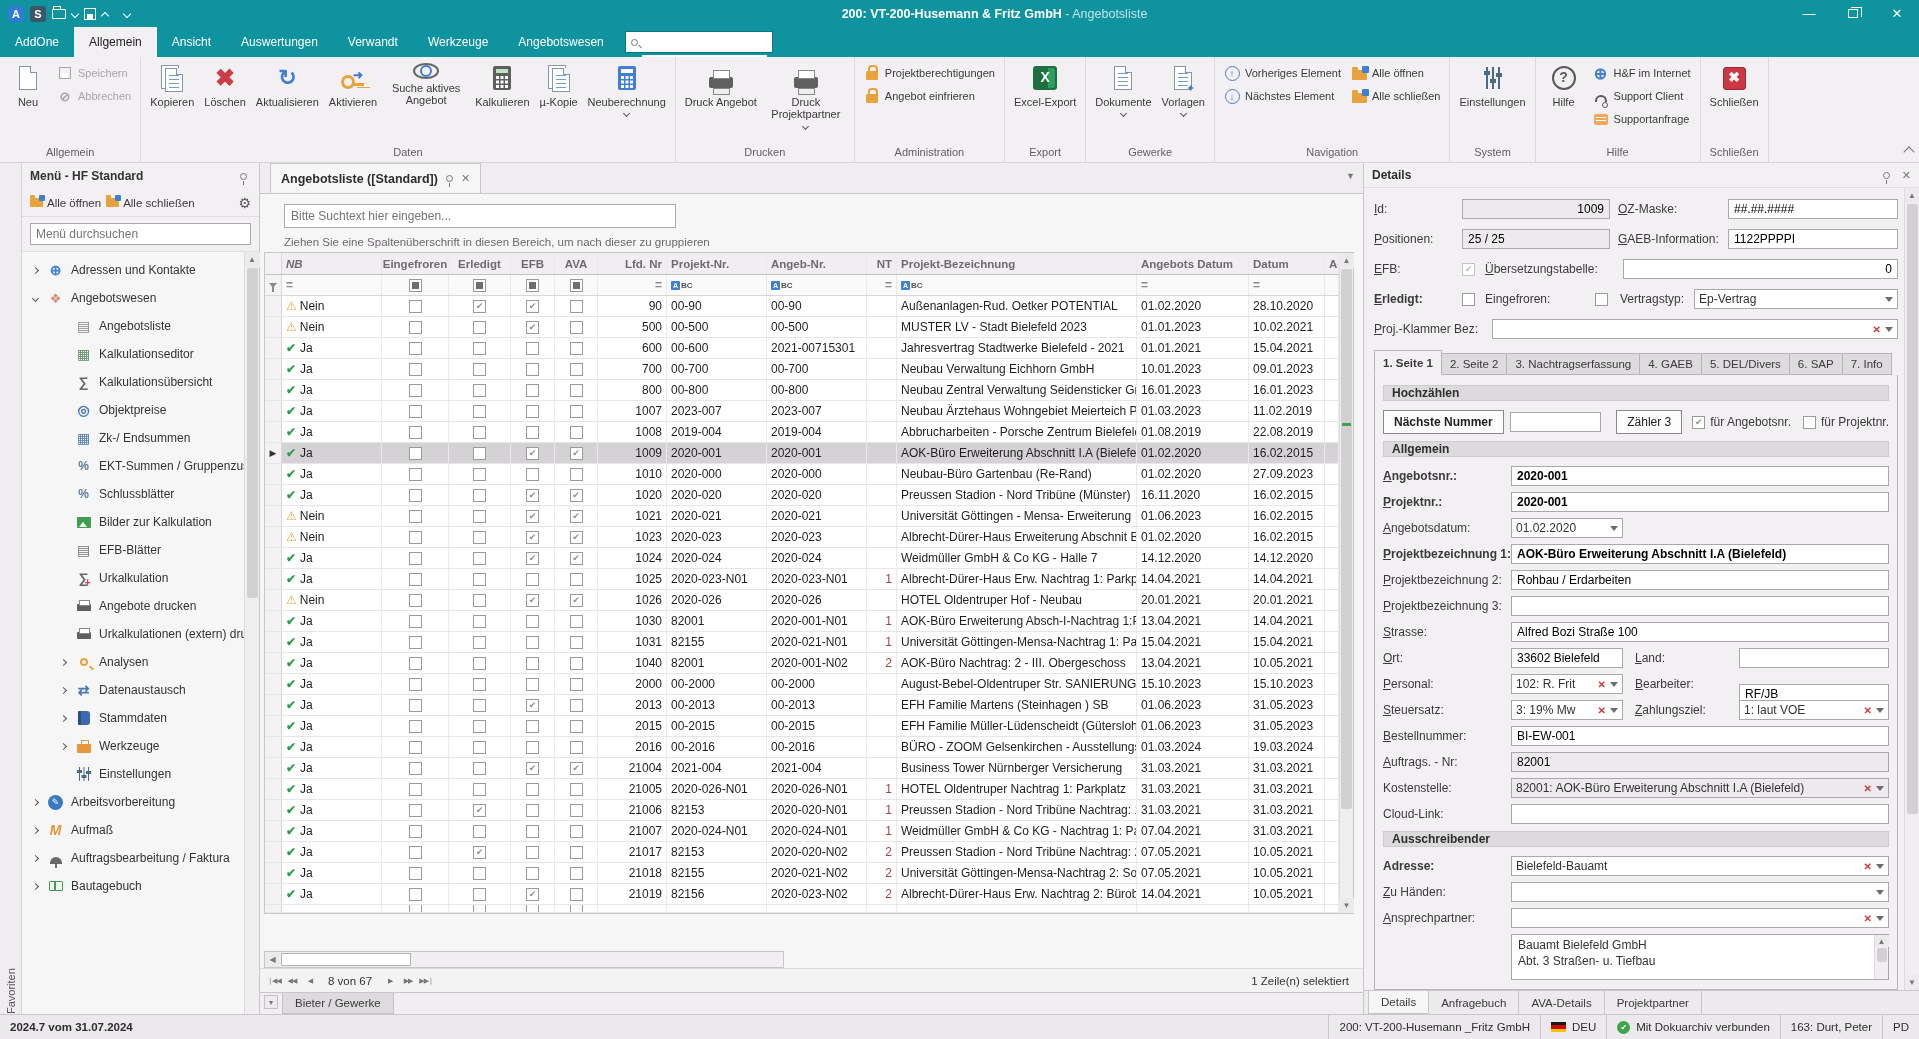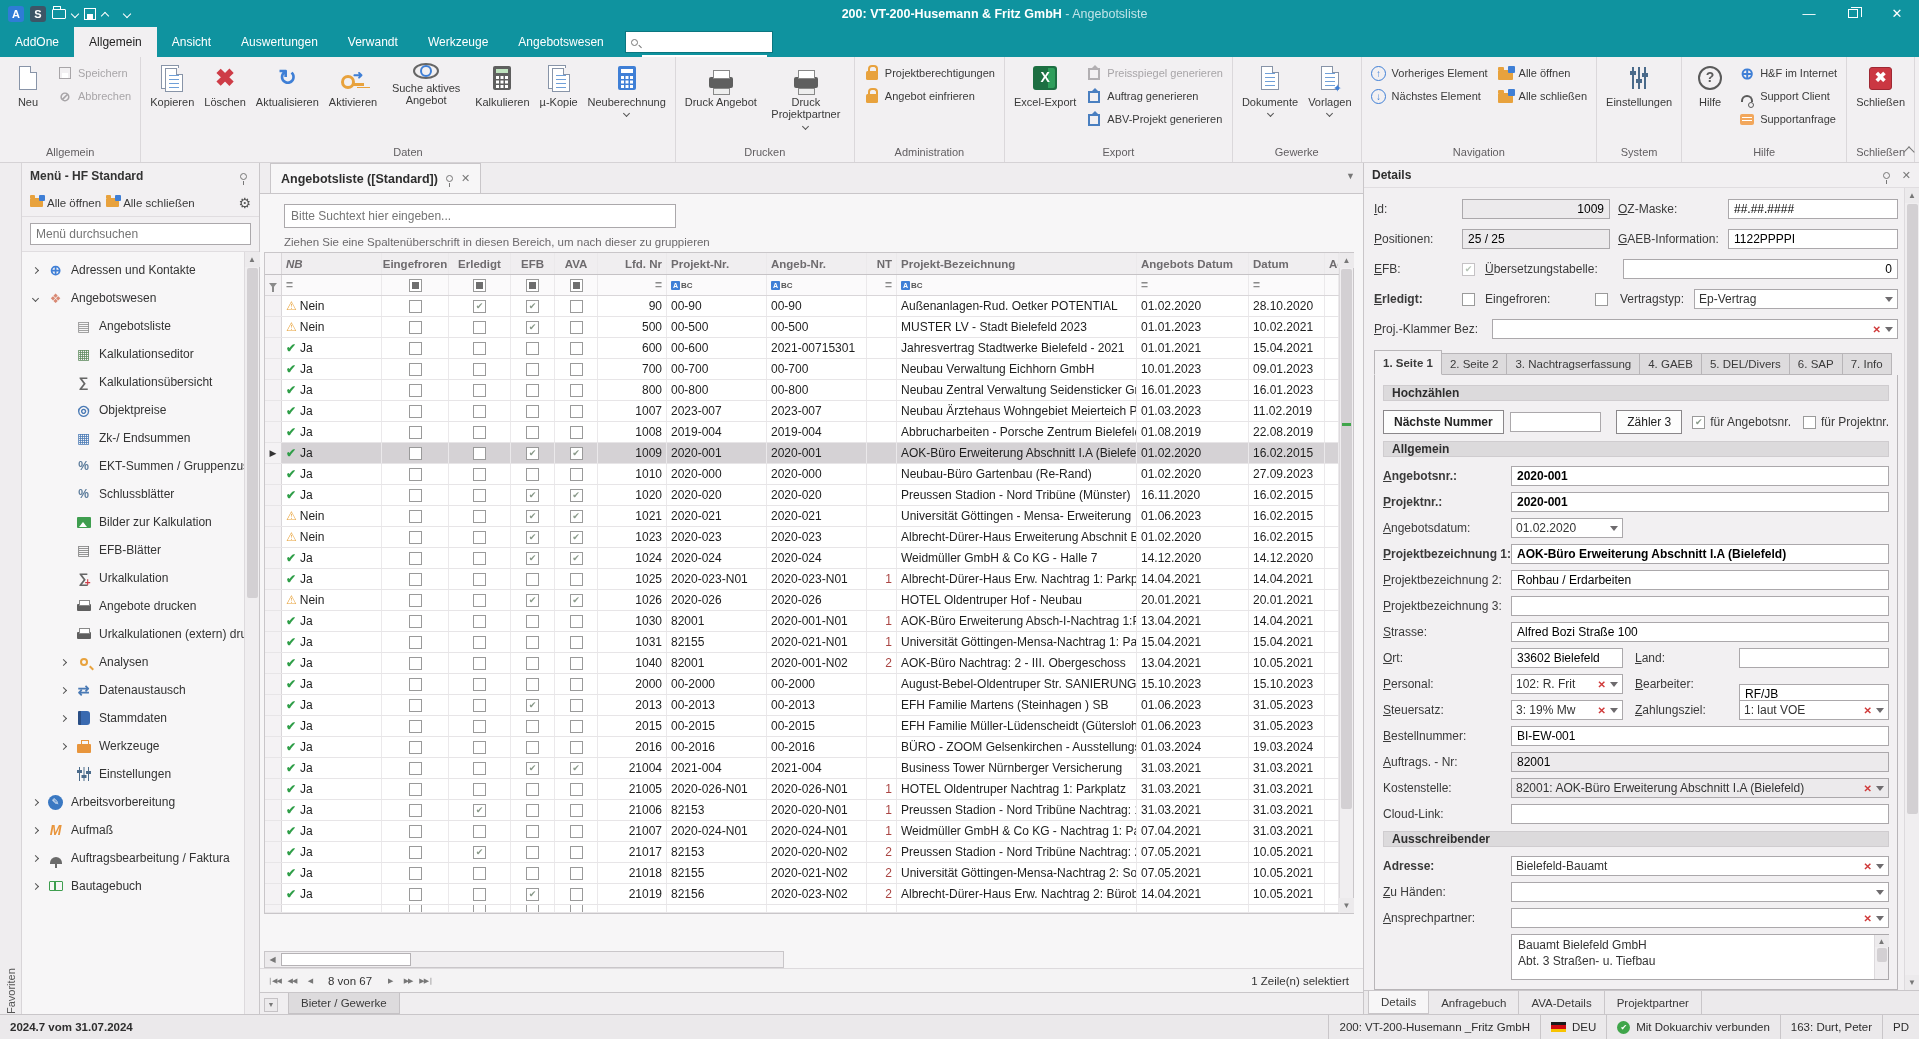--- a/index.html
+++ b/index.html
@@ -205,21 +205,21 @@
   .greenmark{position:absolute;left:2px;top:170px;width:9px;height:3px;background:#3FA54A;}
   .grid-filler{flex:1;}
   .below-grid{flex:1;}
   .grid-hscroll{height:17px;margin-left:4px;width:520px;background:#F0EEF0;border:1px solid #C9C6C9;display:flex;align-items:center;}
   .hthumb{width:130px;height:13px;background:#fff;border:1px solid #B5B2B5;margin-left:1px;}
   .pager{height:24px;display:flex;align-items:center;gap:2px;padding-left:6px;border-top:1px solid #DDDADD;background:#F4F3F4;}
   .pbtn{min-width:16px;height:16px;display:flex;align-items:center;justify-content:center;font-size:7px;color:#777;letter-spacing:-1px;border:1px solid transparent;}
   .pager .plabel{font-size:11.5px;color:#333;padding:0 8px;}
   .pager .sp{flex:1;}
   .selinfo{font-size:11.5px;color:#333;padding-right:14px;}
-  .bottom-tabbar{height:22px;background:#F0EEF0;border-top:1px solid #C9C6C9;display:flex;align-items:center;padding-left:4px;gap:10px;}
+  .bottom-tabbar{height:22px;background:#F0EEF0;border-top:1px solid #C9C6C9;display:flex;align-items:flex-start;padding-left:4px;gap:4px;}
   .btab{height:21px;background:#DDDBDD;border:1px solid #C5C2C5;border-top:none;padding:0 12px;display:flex;align-items:center;font-size:11.5px;color:#3A3A3A;}
   .btdd{width:14px;height:14px;margin-top:2px;border:1px solid #C5C2C5;background:#ECEAEC;display:flex;align-items:center;justify-content:center;font-size:7px;color:#777;}
   
   .details{width:556px;background:#F2F0F2;border-left:1px solid #C9C6C9;display:flex;flex-direction:column;min-height:0;}
   .d-head{height:25px;display:flex;align-items:center;padding:0 8px;font-weight:bold;color:#2E2E2E;border-bottom:1px solid #E0DDE0;}
   .d-head .sp{flex:1;}
   .d-head .x{color:#777;font-weight:normal;font-size:11px;margin-left:8px;}
   .d-main{flex:1;display:flex;min-height:0;}
   .d-form{flex:1;padding:6px 6px 0 10px;min-width:0;display:flex;flex-direction:column;}
   .d-scroll{width:15px;background:#F0EEF0;border-left:1px solid #DDDADD;display:flex;flex-direction:column;align-items:center;}
@@ -437,40 +437,20 @@
       <div class="rgroup">
         <div class="ritems">
           <div class="rbtn-lg">
             <span class="ic">
               <span class="excel">
                 <span>X</span>
               </span>
             </span>
             <div class="lbl">Excel-Export</div>
           </div>
-          <div class="rstack">
-            <div class="rbtn-sm disabled">
-              <span class="ic-s">
-                <span class="gen gray"></span>
-              </span>
-              <span>Preisspiegel generieren</span>
-            </div>
-            <div class="rbtn-sm">
-              <span class="ic-s">
-                <span class="gen"></span>
-              </span>
-              <span>Auftrag generieren</span>
-            </div>
-            <div class="rbtn-sm">
-              <span class="ic-s">
-                <span class="gen"></span>
-              </span>
-              <span>ABV-Projekt generieren</span>
-            </div>
-          </div>
         </div>
         <div class="rlabel">Export</div>
       </div>
       <div class="rgroup">
         <div class="ritems">
           <div class="rbtn-lg">
             <span class="ic">
               <span class="pagebase">
                 <span class="lines"></span>
               </span>

